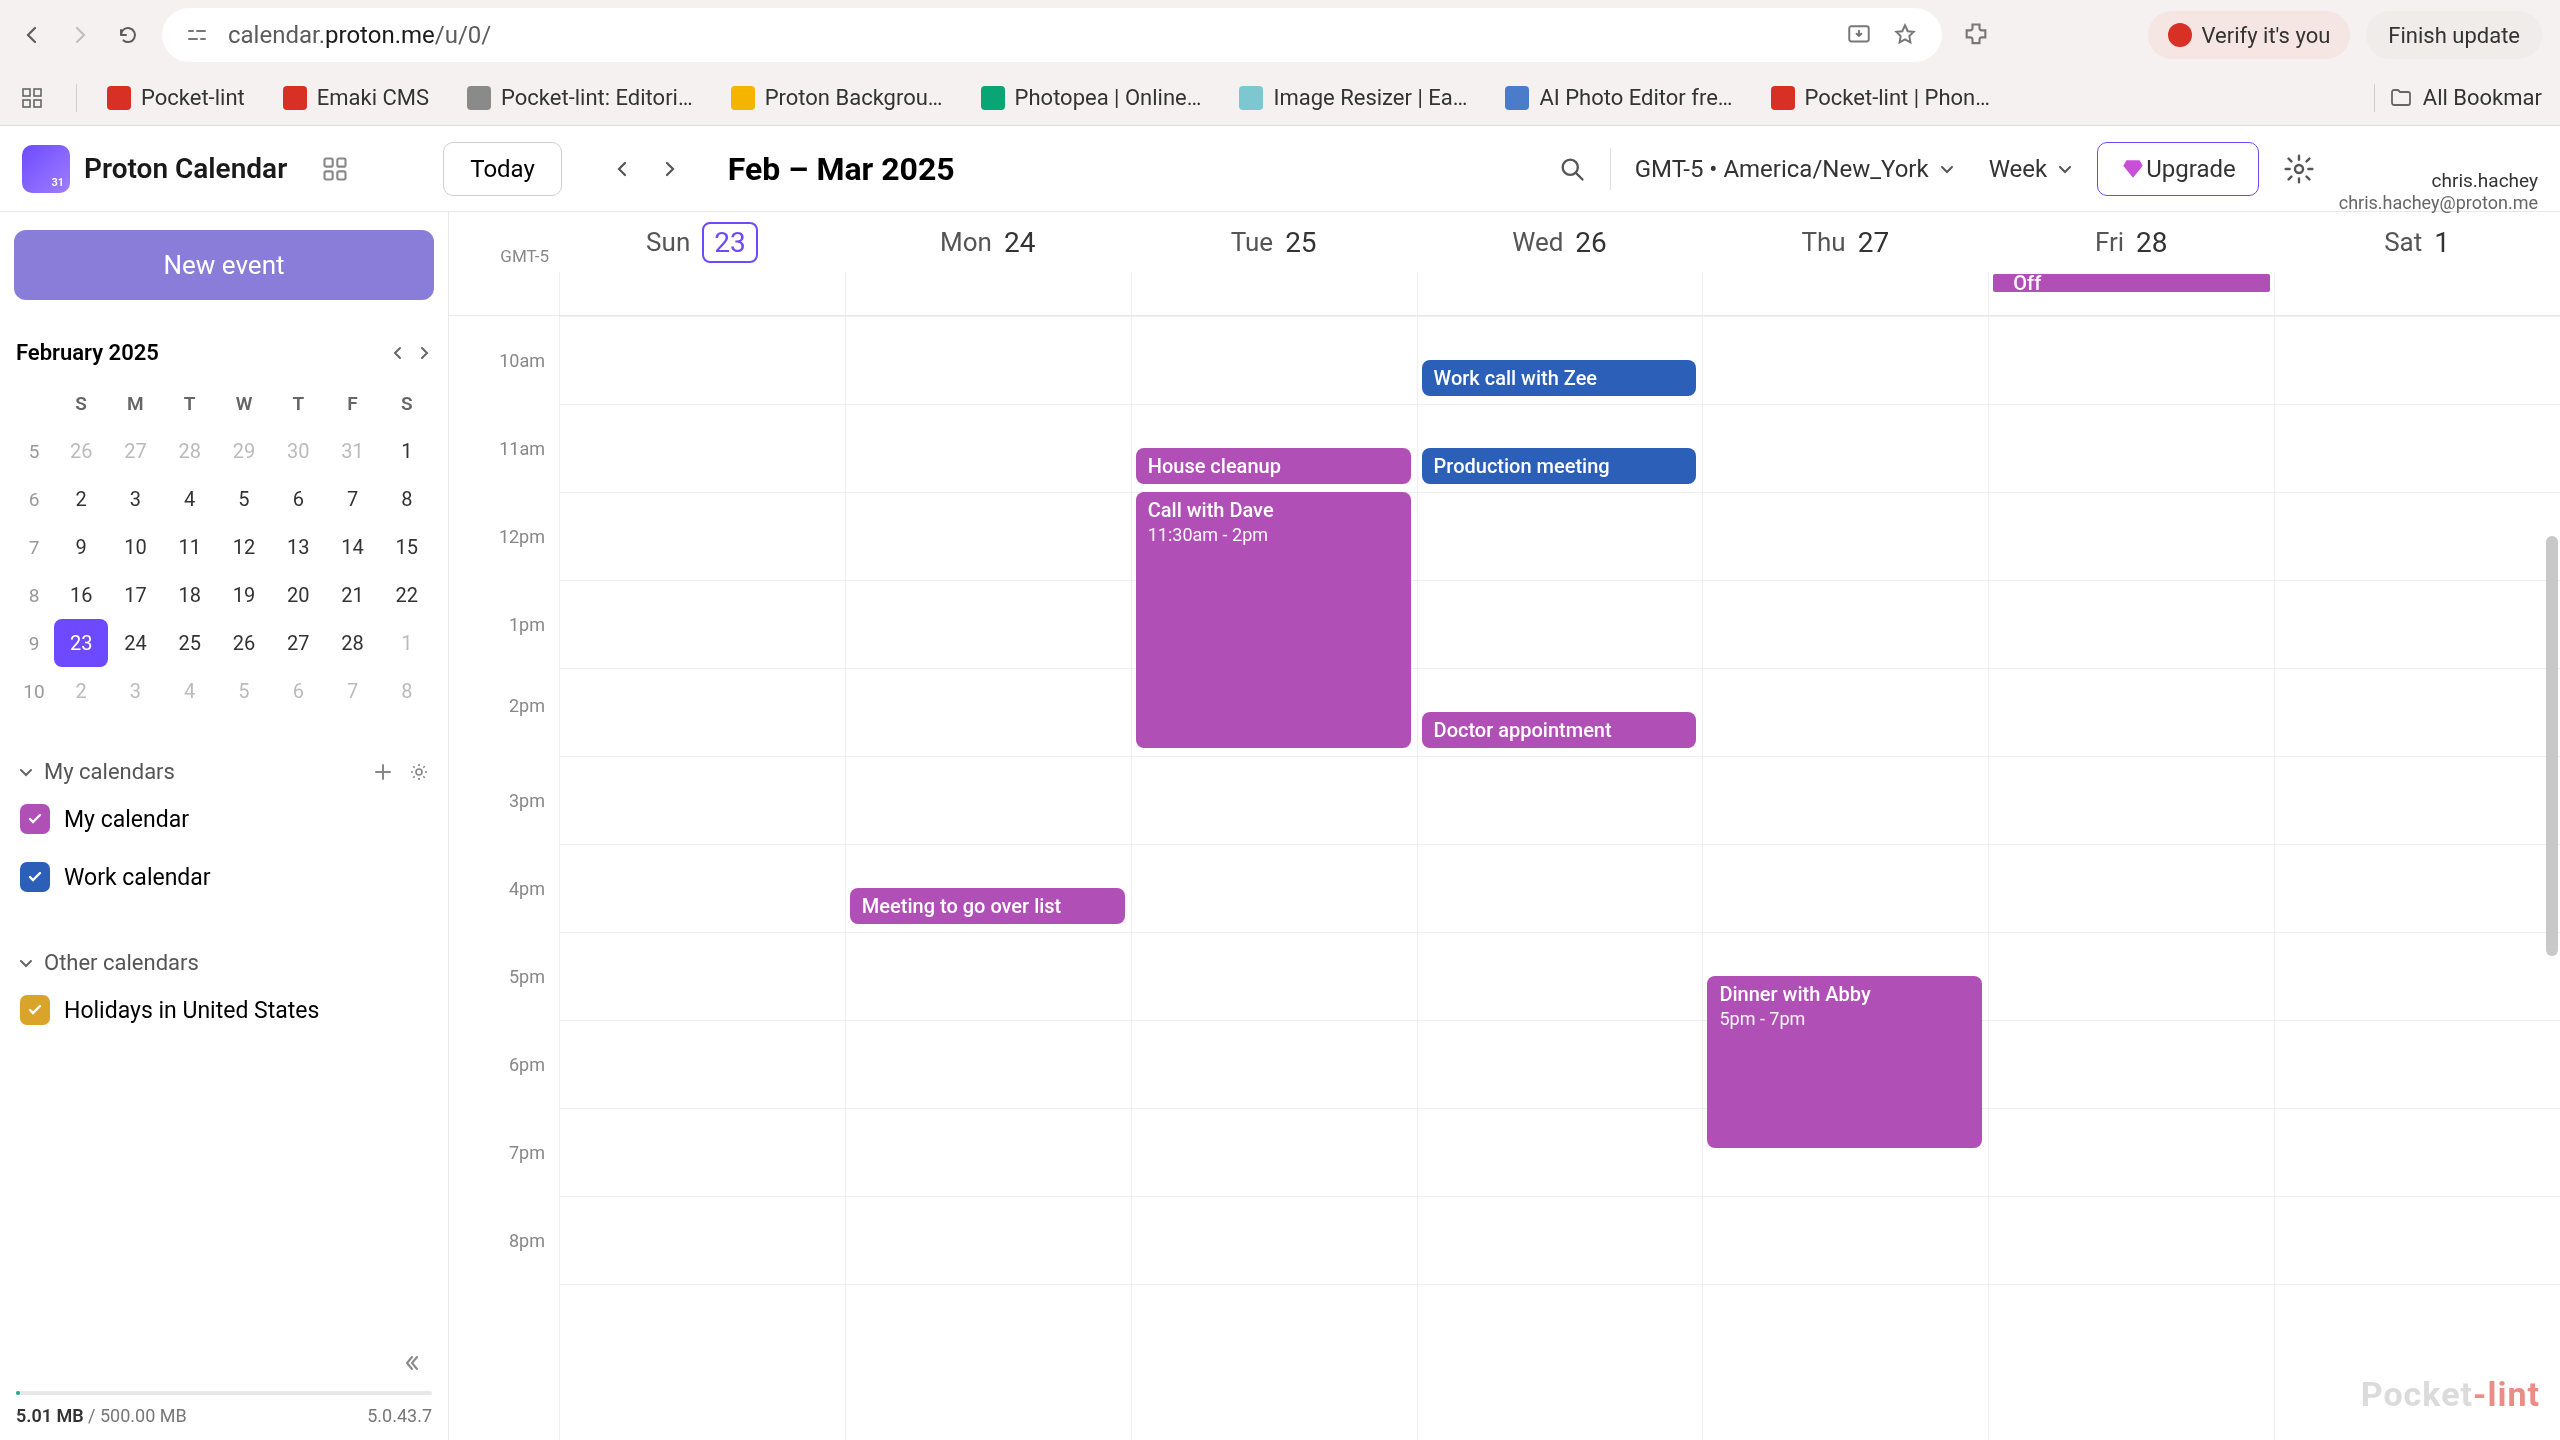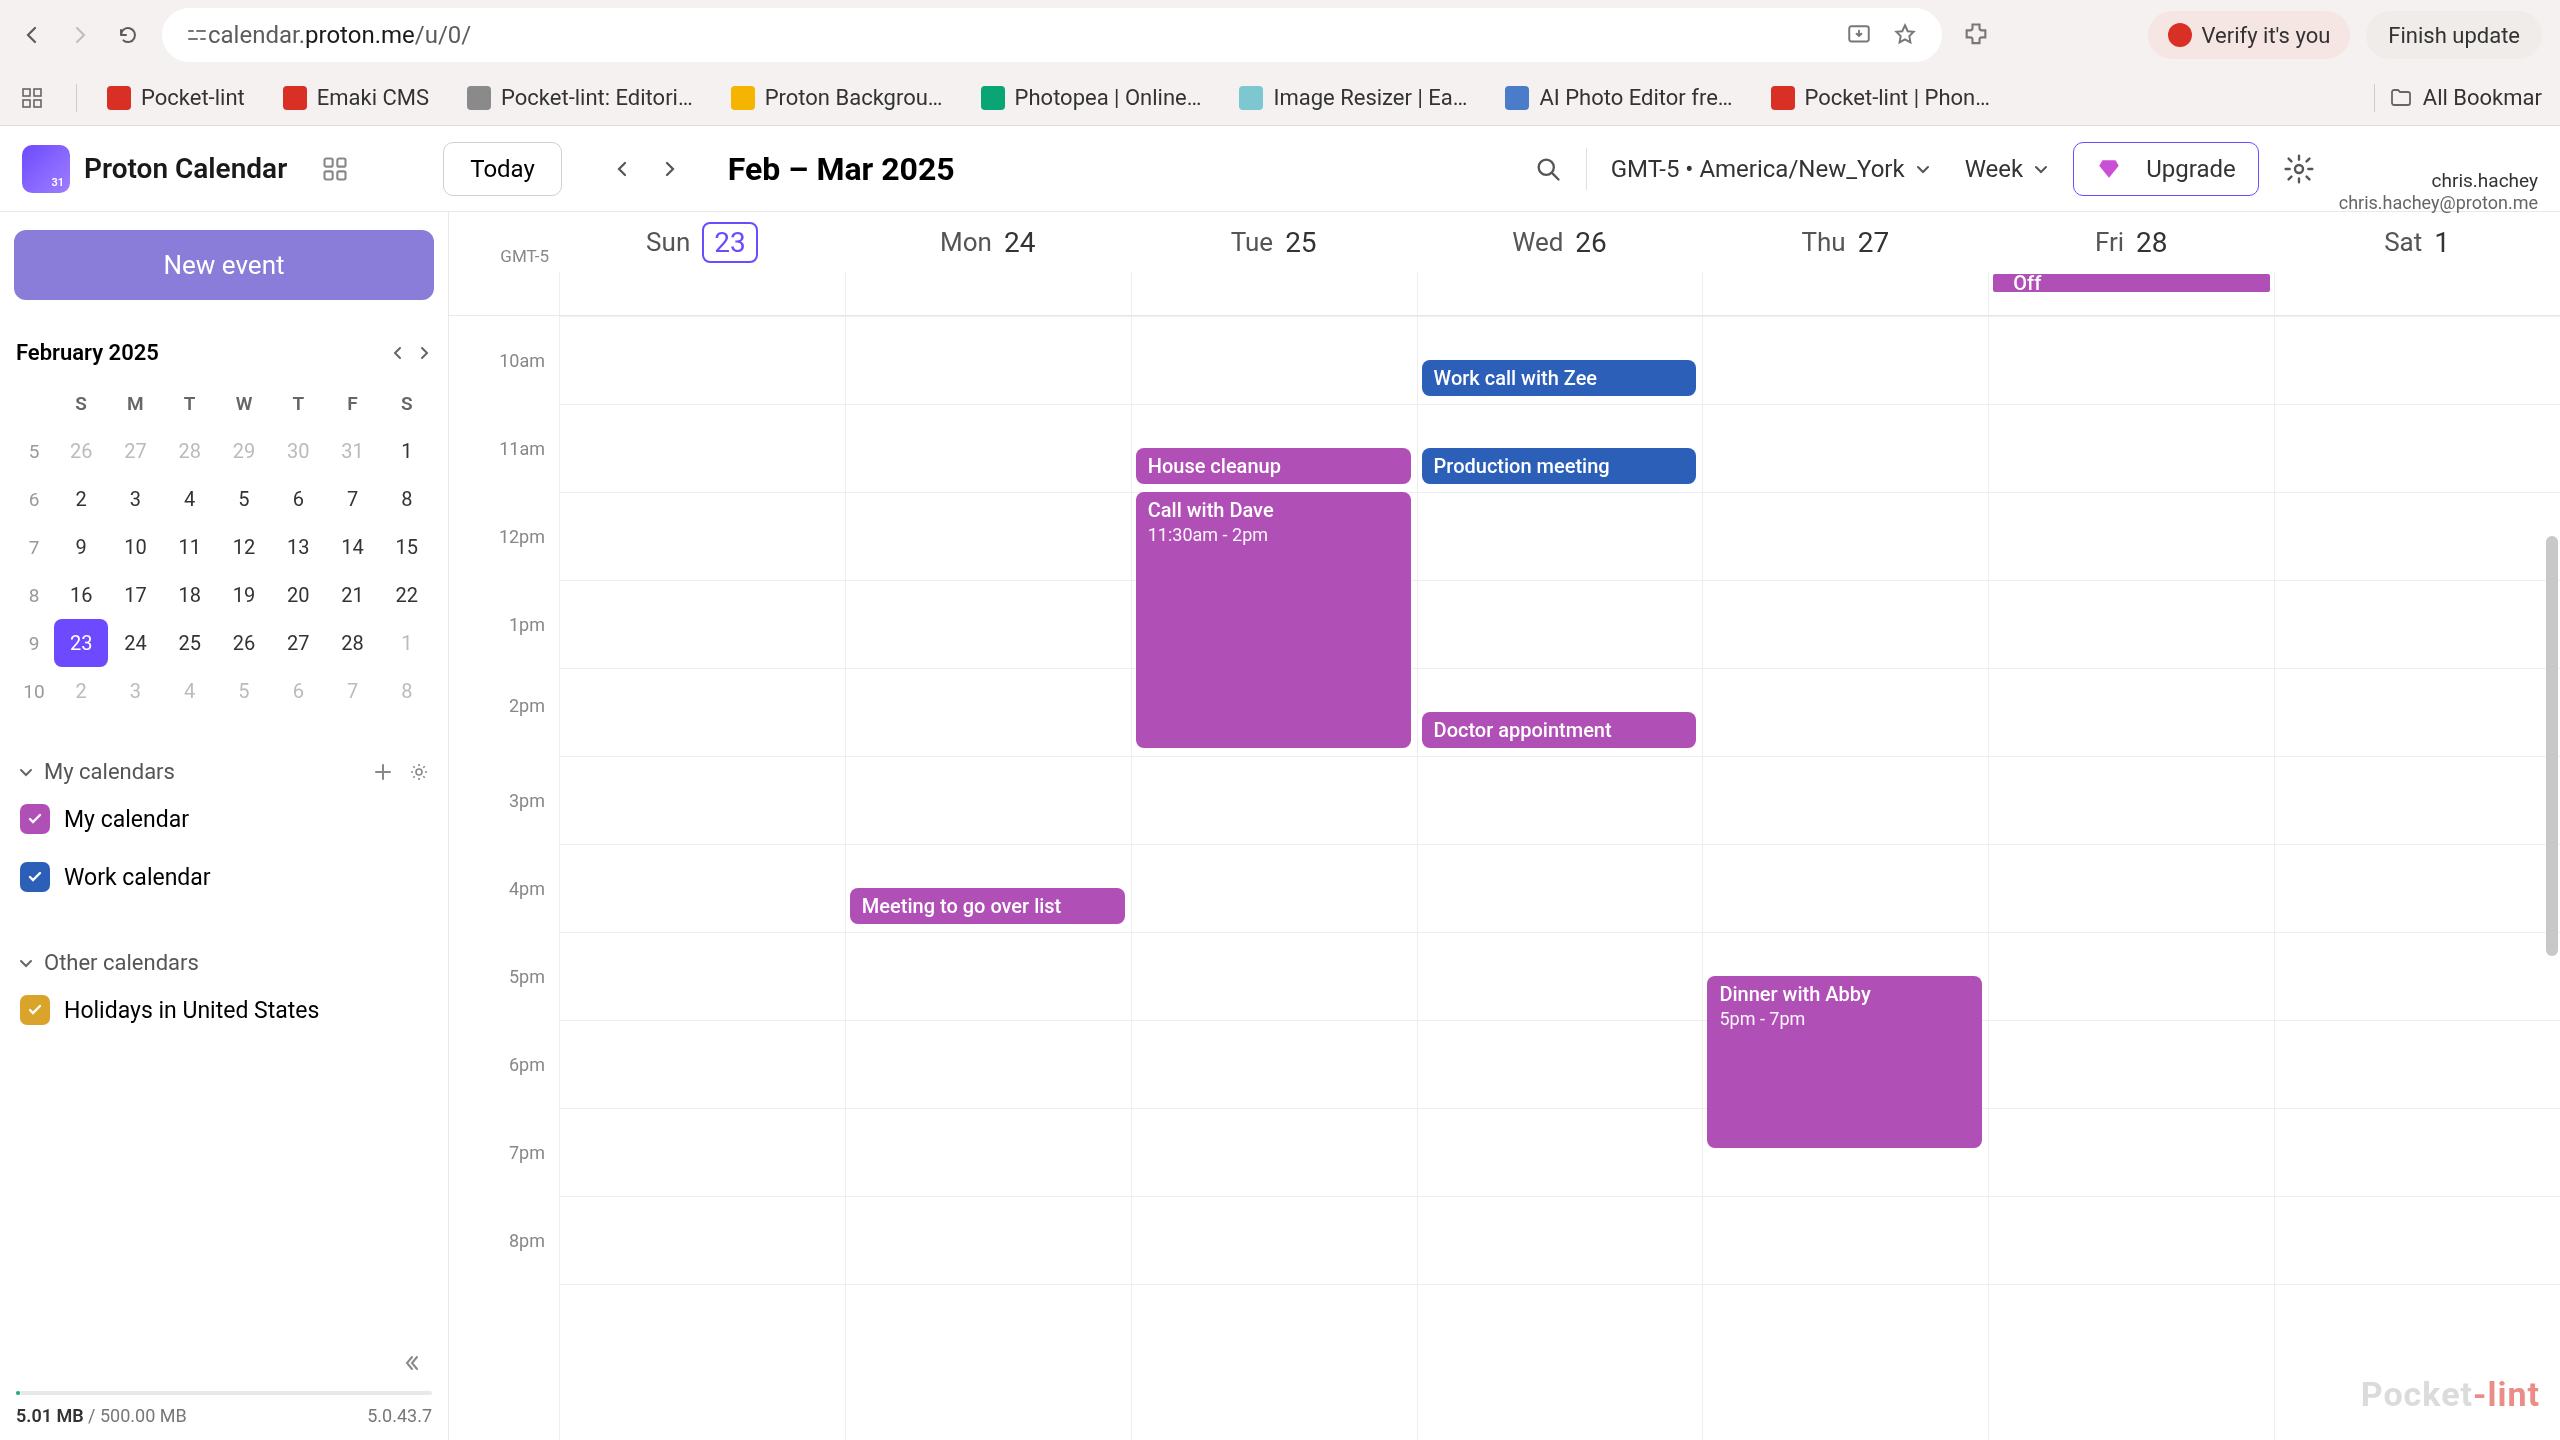--- a/index.html
+++ b/index.html
@@ -3,21 +3,21 @@
 <meta charset="utf-8">
 <style>
 * { box-sizing: border-box; margin: 0; padding: 0; font-family: -apple-system, BlinkMacSystemFont, 'Segoe UI', Roboto, sans-serif; }
 body { width: 2560px; height: 1440px; background: #fff; overflow: hidden; display: flex; flex-direction: column; }
 
 
 .browser-chrome { height: 70px; background: #f5f1f0; display: flex; align-items: center; padding: 0 18px; gap: 20px; }
 .nav-btns { display: flex; gap: 20px; align-items: center; }
 .nav-btn { width: 28px; height: 28px; display: flex; align-items: center; justify-content: center; color: #5c5c5c; cursor: pointer; }
 .nav-btn.disabled { color: #c0c0c0; }
-.url-bar { flex: 0 0 auto; width: 1780px; height: 54px; background: #fff; border-radius: 27px; display: flex; align-items: center; padding: 0 24px; gap: 0; }
+.url-bar { flex: 0 0 auto; width: 1780px; height: 54px; background: #fff; border-radius: 27px; display: flex; align-items: center; padding: 0 24px; gap: 20px; }
 .url-text { font-size: 24px; color: #5c5c5c; }
 .url-text .domain { color: #1a1a1a; }
 .url-icons { margin-left: auto; display: flex; gap: 20px; align-items: center; }
 .chrome-right { margin-left: auto; display: flex; gap: 16px; align-items: center; }
 .verify-pill { background: #f5e6e3; border-radius: 24px; height: 48px; display: flex; align-items: center; padding: 0 20px; gap: 10px; font-size: 22px; color: #333; }
 .verify-dot { width: 24px; height: 24px; border-radius: 50%; background: #d93025; }
 .finish-pill { background: #f0ece9; border-radius: 24px; height: 48px; display: flex; align-items: center; padding: 0 22px; font-size: 22px; color: #333; }
 
 
 .bookmarks-bar { height: 56px; background: #f5f1f0; display: flex; align-items: center; padding: 0 18px; gap: 30px; border-bottom: 1px solid #e0dcd9; }
@@ -35,21 +35,21 @@
 .logo-text { font-size: 28px; font-weight: 600; color: #1a1a1a; }
 .apps-grid { width: 36px; height: 36px; display: flex; align-items: center; justify-content: center; margin-left: 10px; }
 .today-btn { border: 1px solid #d0d0d0; background: #fff; border-radius: 10px; height: 54px; padding: 0 26px; font-size: 24px; display: flex; align-items: center; cursor: pointer; margin-left: 70px; }
 .nav-arrows { display: flex; gap: 8px; margin-left: 20px; }
 .nav-arrow { width: 40px; height: 40px; display: flex; align-items: center; justify-content: center; cursor: pointer; color: #555; }
 .date-range { font-size: 32px; font-weight: 700; margin-left: 18px; }
 .hdr-right { margin-left: auto; display: flex; align-items: center; gap: 24px; }
 .search-ic { width: 28px; height: 28px; }
 .tz-select { font-size: 24px; color: #333; display: flex; align-items: center; gap: 10px; cursor: pointer; }
 .view-select { font-size: 24px; color: #333; display: flex; align-items: center; gap: 10px; cursor: pointer; margin-left: 10px; }
-.upgrade-btn { border: 1.5px solid #6d4aff; border-radius: 10px; height: 54px; padding: 0 22px; display: flex; align-items: center; gap: 24px; font-size: 24px; color: #333; cursor: pointer; }
+.upgrade-btn { border: 1.5px solid #6d4aff; border-radius: 10px; height: 54px; padding: 0 22px; display: flex; align-items: center; gap: 0; font-size: 24px; color: #333; cursor: pointer; }
 .upgrade-ic { width: 26px; height: 26px; }
 .settings-ic { width: 32px; height: 32px; cursor: pointer; }
 .user-info { display: flex; flex-direction: column; align-items: flex-end; font-size: 18px; color: #666; }
 .user-info .uname { color: #333; font-size: 19px; margin-top: 44px; }
 
 
 .main { flex: 1; display: flex; overflow: hidden; }
 .sidebar { width: 448px; background: #fff; display: flex; flex-direction: column; padding: 18px 14px 10px 14px; }
 .new-event-btn { background: #8a7dd9; color: #fff; border-radius: 12px; height: 70px; display: flex; align-items: center; justify-content: center; font-size: 26px; cursor: pointer; margin-bottom: 40px; }
 .mini-header { display: flex; align-items: center; justify-content: space-between; margin-bottom: 14px; padding: 0 2px; }

